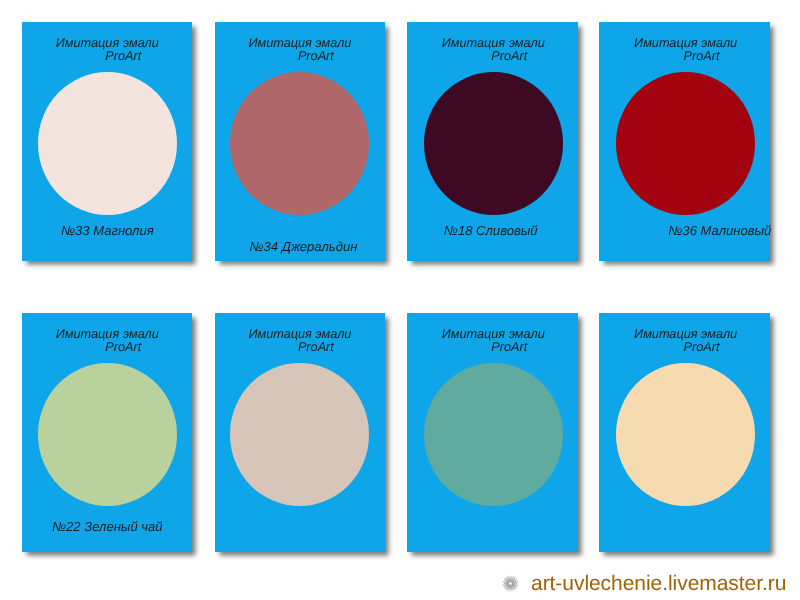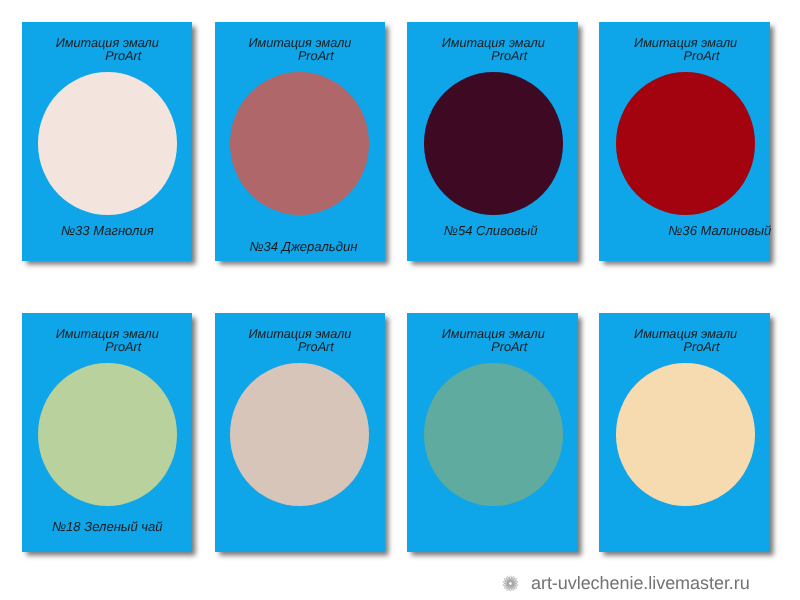--- a/index.html
+++ b/index.html
@@ -59,21 +59,21 @@
   .card[data-col="3"] .card-label{transform:translateX(1.35px);text-align:right;}
   .card[data-card-index="1"] .card-label{transform:translateX(3.5px);margin-top:16px;}
   .card[data-card-index="2"] .card-label{transform:translateX(-1.55px);}
 
   
   #watermark{
     position:absolute;left:500.5px;top:573px;
     display:flex;align-items:center;
   }
   #wm-logo{display:block;width:19px;height:19px;margin-right:11.5px;}
-  #wm-text{font-size:18px;line-height:21px;color:#737373;white-space:nowrap;letter-spacing:-0.05px;}
+  #wm-text{font-size:21px;line-height:21px;color:#a16207;white-space:nowrap;letter-spacing:-0.05px;}
 </style>
 </head>
 <body>
 
 <div id="stage">
 
   <div id="cards">
     <div class="card" data-card-index="0" data-row="0" data-col="0">
       <div class="card-brand">
         <span class="brand-line1">Имитация эмали</span>
@@ -89,37 +89,37 @@
       </div>
       <div class="swatch" style="background: rgb(176, 103, 106);"></div>
       <div class="card-label">№34 Джеральдин</div>
     </div>
     <div class="card" data-card-index="2" data-row="0" data-col="2">
       <div class="card-brand">
         <span class="brand-line1">Имитация эмали</span>
         <span class="brand-line2">ProArt</span>
       </div>
       <div class="swatch" style="background: rgb(62, 10, 35);"></div>
-      <div class="card-label">№54 Сливовый</div>
+      <div class="card-label">№18 Сливовый</div>
     </div>
     <div class="card" data-card-index="3" data-row="0" data-col="3">
       <div class="card-brand">
         <span class="brand-line1">Имитация эмали</span>
         <span class="brand-line2">ProArt</span>
       </div>
       <div class="swatch" style="background: rgb(163, 3, 15);"></div>
       <div class="card-label">№36 Малиновый</div>
     </div>
     <div class="card" data-card-index="4" data-row="1" data-col="0">
       <div class="card-brand">
         <span class="brand-line1">Имитация эмали</span>
         <span class="brand-line2">ProArt</span>
       </div>
       <div class="swatch" style="background: rgb(185, 209, 157);"></div>
-      <div class="card-label">№18 Зеленый чай</div>
+      <div class="card-label">№22 Зеленый чай</div>
     </div>
     <div class="card" data-card-index="5" data-row="1" data-col="1">
       <div class="card-brand">
         <span class="brand-line1">Имитация эмали</span>
         <span class="brand-line2">ProArt</span>
       </div>
       <div class="swatch" style="background: rgb(215, 197, 185);"></div>
     </div>
     <div class="card" data-card-index="6" data-row="1" data-col="2">
       <div class="card-brand">

